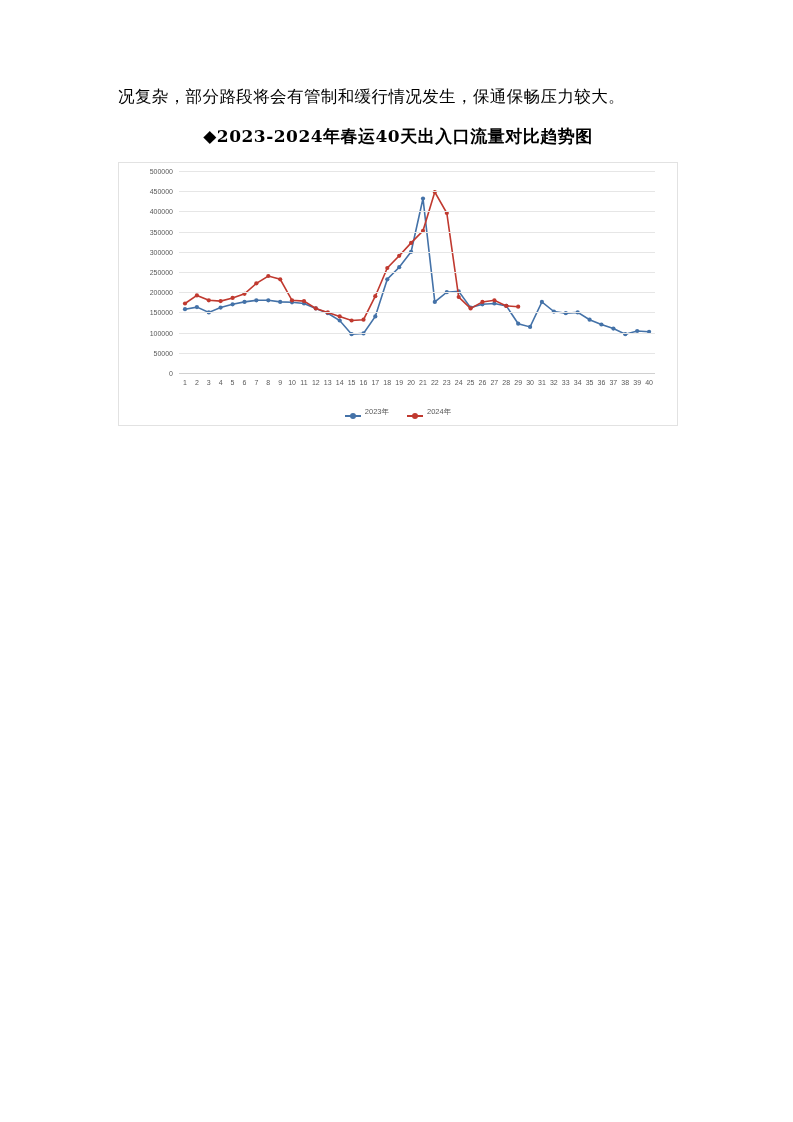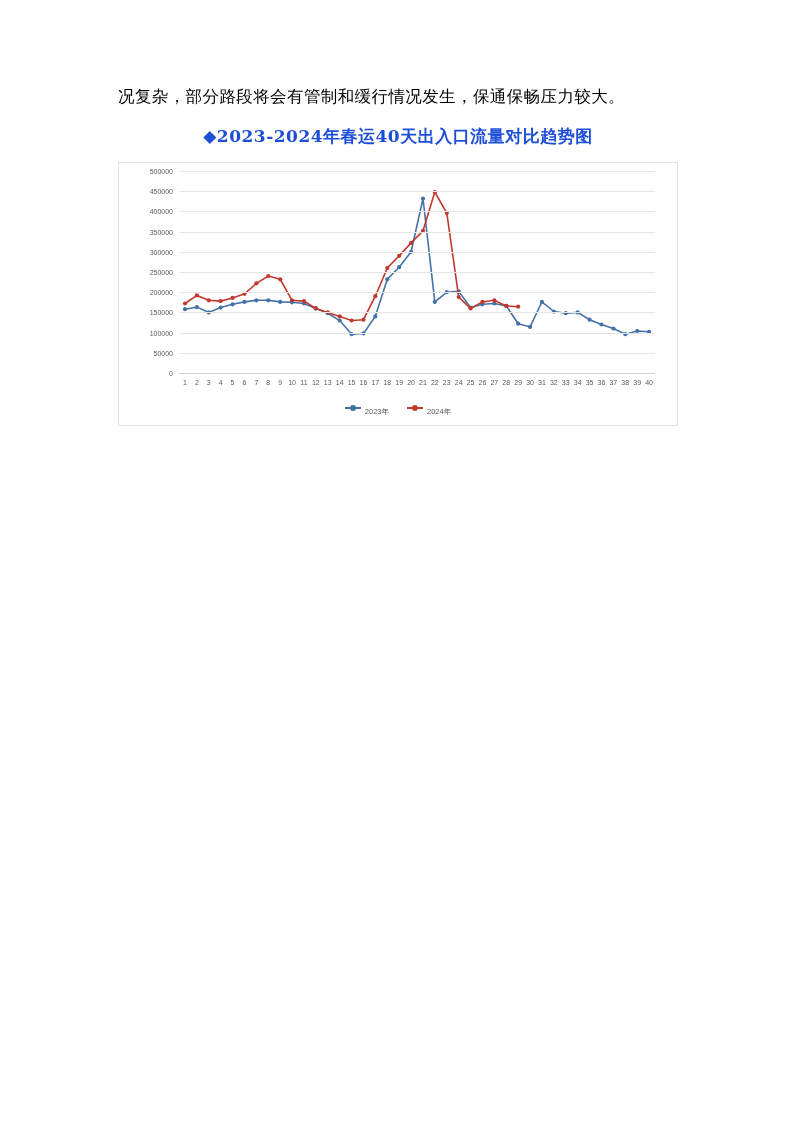--- a/index.html
+++ b/index.html
@@ -32,21 +32,21 @@
     color: #000000;
     letter-spacing: 0.4px;
     text-align: justify;
   }
   .chart-title {
     margin-top: 12px;
     text-align: center;
     font-family: "DejaVu Serif", "Liberation Serif", serif;
     font-size: 17px;
     font-weight: bold;
-    color: #1d4ed8;
+    color: #000000;
     letter-spacing: 0.5px;
   }
   .chart-frame {
     position: relative;
     margin-top: 14px;
     margin-left: 0px;
     width: 560px;
     height: 264px;
     background: #ffffff;
     border: 1px solid #e2e2e2;
@@ -107,21 +107,21 @@
     left: 0;
     right: 0;
     bottom: 8px;
     display: flex;
     justify-content: center;
     align-items: center;
     gap: 18px;
   }
   .legend-item {
     display: flex;
-    align-items: flex-start;
+    align-items: flex-end;
     gap: 4px;
   }
   .legend-swatch {
     width: 16px;
     height: 2px;
     position: relative;
   }
   .legend-swatch::after {
     content: "";
     position: absolute;

